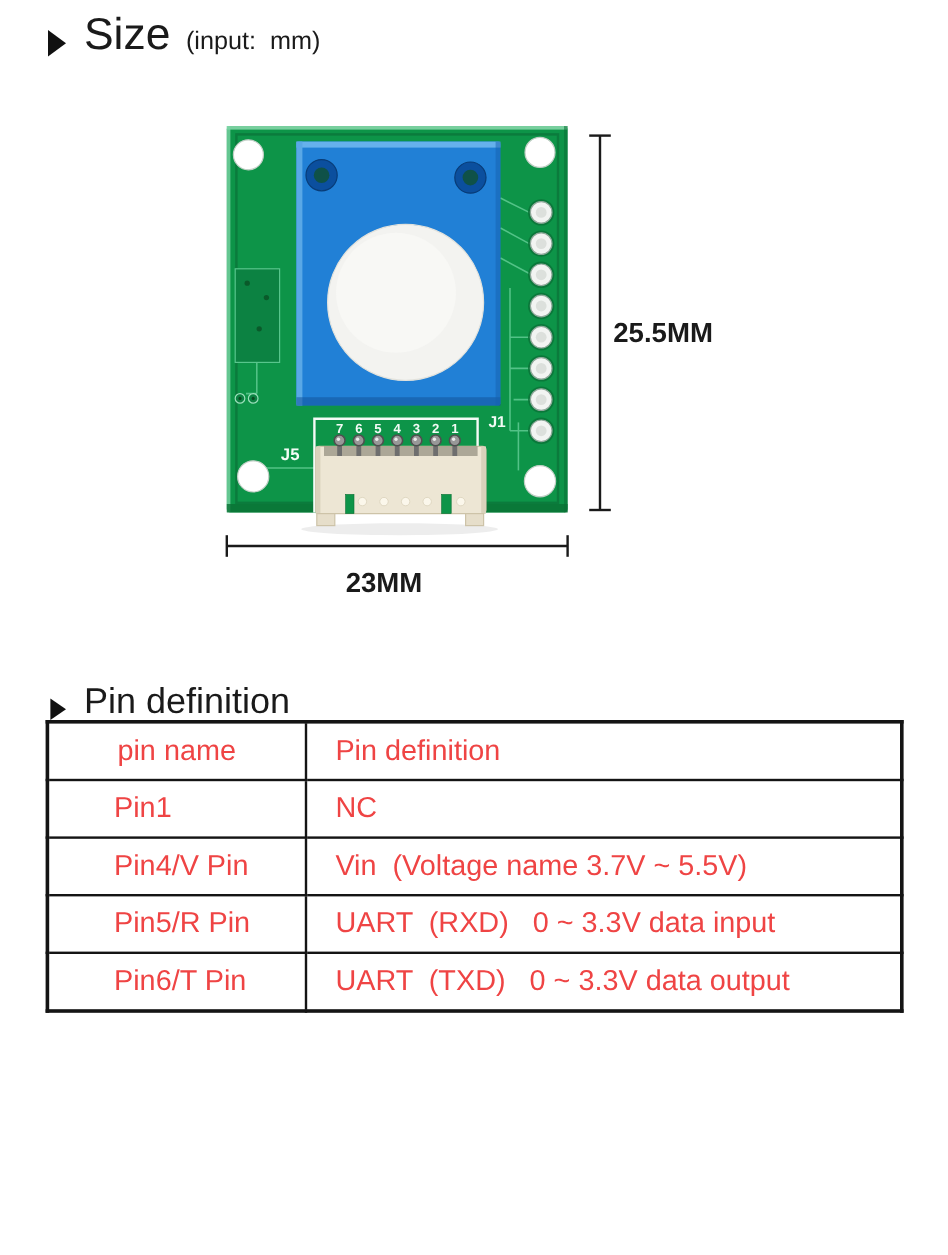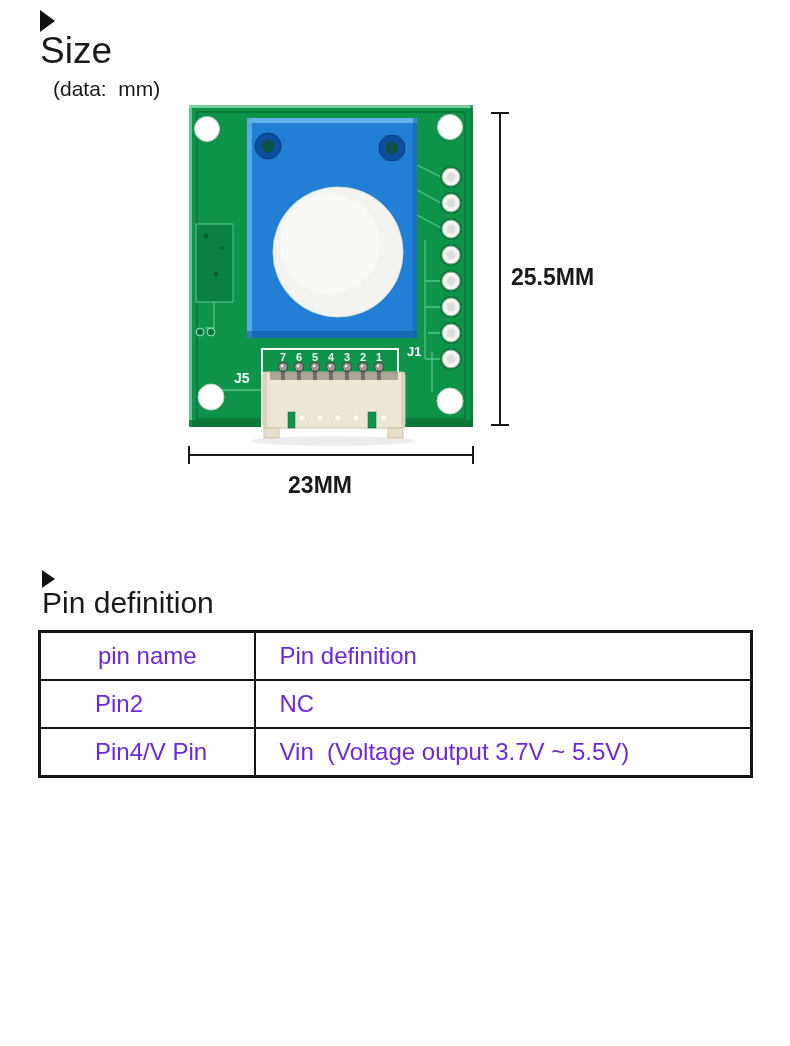--- a/index.html
+++ b/index.html
@@ -1,55 +1,55 @@
 <!DOCTYPE html>
 <html><head>
 <meta charset="utf-8">
 <style>
   html,body{margin:0;padding:0;}
   body{
     width:790px;height:1046px;background:#ffffff;position:relative;
     font-family:"Liberation Sans", sans-serif;color:#1a1a1a;overflow:hidden;
   }
-  .section-header{position:absolute;display:flex;align-items:flex-start;flex-direction:column;}
+  .section-header{position:absolute;display:flex;align-items:flex-end;}
   .bullet{width:0;height:0;border-left:15px solid #111;
           border-top:11px solid transparent;border-bottom:11px solid transparent;
           margin-right:15px;}
   .bullet.small{border-left-width:13px;border-top-width:9px;border-bottom-width:9px;}
   .size-header{left:40px;top:10px;}
   .size-title{font-size:37px;line-height:1;}
   .unit-note{font-size:21px;margin-left:13px;padding-top:8px;white-space:pre;}
   .pin-header{left:42px;top:570px;}
   .pin-title{font-size:30px;line-height:1;}
   .pcb-figure{position:absolute;left:0;top:60px;}
   .pin-table{
-    position:absolute;left:38px;top:630px;width:715px;
+    position:absolute;left:38px;top:600px;width:715px;
     border-collapse:collapse;table-layout:fixed;
-    font-size:24px;color:#6d28d9;border:3px solid #141414;
+    font-size:24px;color:#ef4444;border:3px solid #141414;
   }
   .pin-table th,.pin-table td{
     border:2px solid #141414;font-weight:400;height:46px;padding:0;
     text-align:left;vertical-align:middle;white-space:pre;
   }
   .pin-table th.c1{text-align:center;}
   .pin-table td.c1{padding-left:54px;}
   .pin-table th.c2,.pin-table td.c2{padding-left:24px;}
   svg text{font-family:"Liberation Sans", sans-serif;}
   .dim-label{font-size:23px;font-weight:bold;fill:#1a1a1a;}
   .silk-label{font-weight:bold;fill:#F2FBF5;}
 </style>
 </head>
 <body>
 
 <div>
 
   <div class="section-header size-header">
     <span class="bullet"></span>
     <span class="size-title">Size</span>
-    <span class="unit-note">(data:  mm)</span>
+    <span class="unit-note">(input:  mm)</span>
   </div>
 
   <svg class="pcb-figure" width="790" height="500" viewBox="0 0 790 500">
 
     <ellipse cx="333" cy="381" rx="82" ry="5" fill="#000" opacity="0.07"></ellipse>
 
     <g>
       <rect x="189" y="45" width="284" height="322" rx="3" fill="#0D9448"></rect>
       <rect x="189" y="45" width="284" height="3" fill="#8CD9AE" opacity="0.85"></rect>
       <rect x="189" y="45" width="3" height="322" fill="#7BD3A4" opacity="0.8"></rect>
@@ -225,23 +225,31 @@
         <col>
       </colgroup>
     <thead>
       <tr>
         <th class="c1">pin name</th>
         <th class="c2">Pin definition</th>
       </tr>
     </thead>
     <tbody>
       <tr>
-        <td class="c1">Pin2</td>
+        <td class="c1">Pin1</td>
         <td class="c2">NC</td>
       </tr>
       <tr>
         <td class="c1">Pin4/V Pin</td>
-        <td class="c2">Vin  (Voltage output 3.7V ~ 5.5V)</td>
+        <td class="c2">Vin  (Voltage name 3.7V ~ 5.5V)</td>
+      </tr>
+      <tr>
+        <td class="c1">Pin5/R Pin</td>
+        <td class="c2">UART  (RXD)   0 ~ 3.3V data input</td>
+      </tr>
+      <tr>
+        <td class="c1">Pin6/T Pin</td>
+        <td class="c2">UART  (TXD)   0 ~ 3.3V data output</td>
       </tr>
     </tbody>
   </table>
 
 </div>
 
 </body></html>

